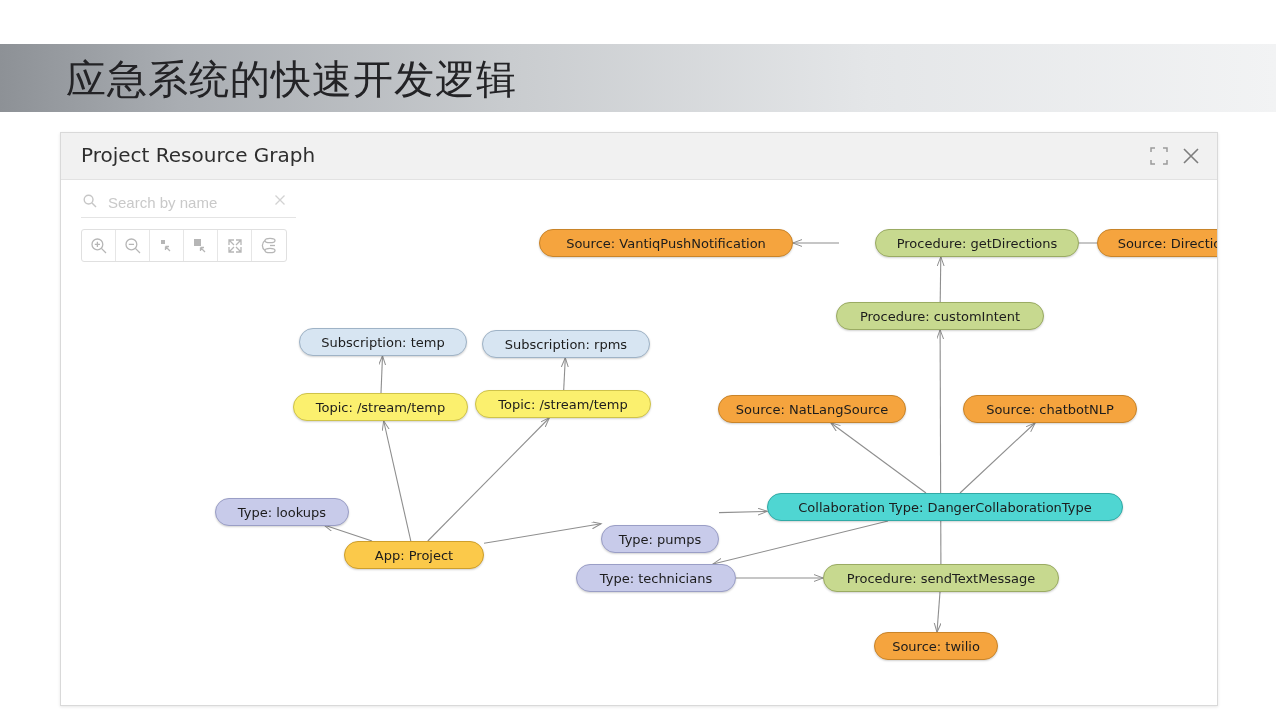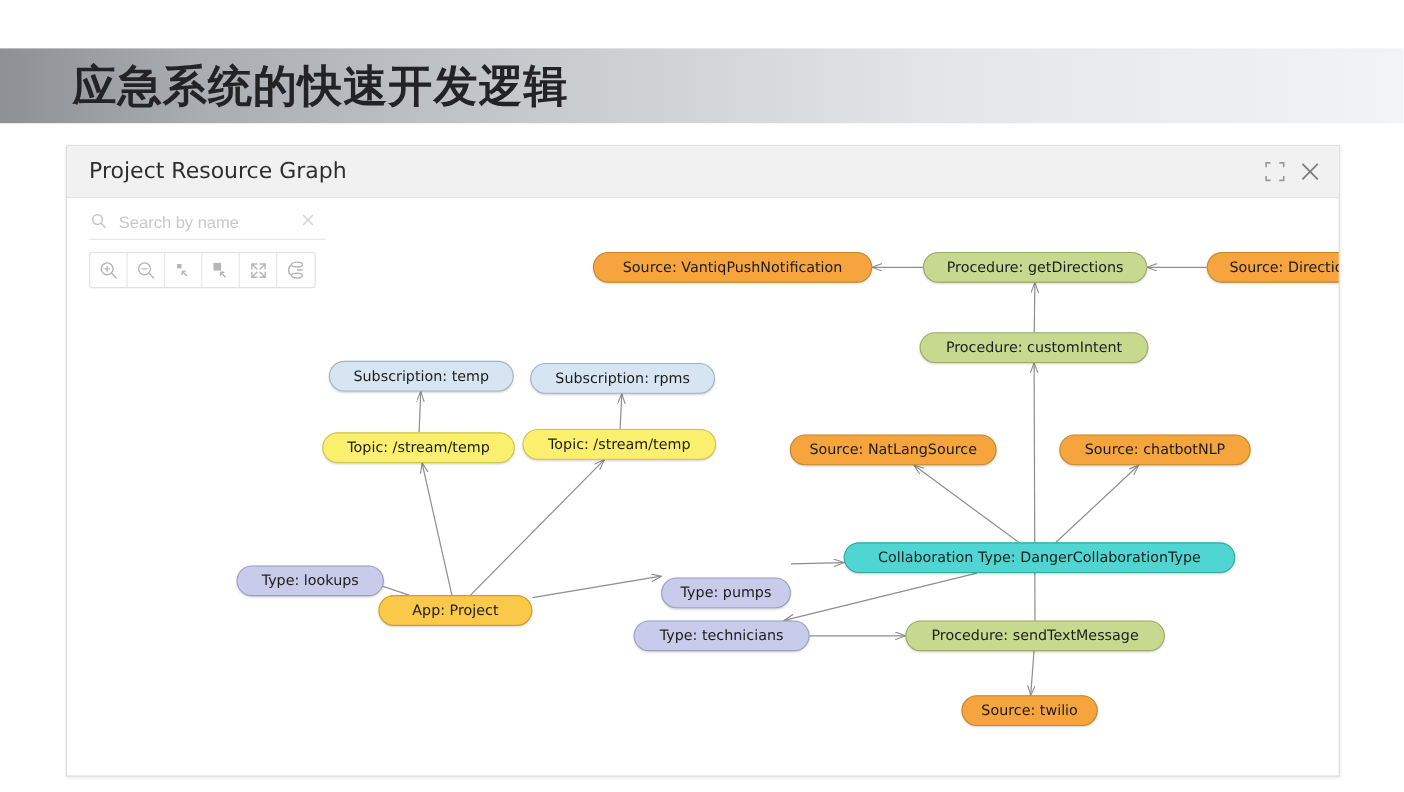--- a/index.html
+++ b/index.html
@@ -23,21 +23,21 @@
     width: 1276px;
     height: 68px;
     background: linear-gradient(to right, #8d9196 0%, #a9adb2 14%, #c9cccf 40%, #e4e6e8 68%, #f2f3f4 100%);
   }
   #title-text {
     position: absolute;
     left: 66px;
     top: 52px;
     font-family: "DejaVu Sans", "Liberation Sans", sans-serif;
     font-size: 40px;
-    font-weight: bold;
+    font-weight: normal;
     color: #232326;
     letter-spacing: 1px;
     line-height: 54px;
     white-space: nowrap;
   }
 
   
   #panel {
     position: absolute;
     left: 60px;
@@ -284,21 +284,21 @@
           <line x1="899.0" y1="313.0" x2="974.0" y2="243.0" marker-end="url(#arrowhead)"></line>
           <line x1="827.0" y1="341.0" x2="652.0" y2="384.0" marker-end="url(#arrowhead)"></line>
           <line x1="675.0" y1="398.0" x2="762.0" y2="398.0" marker-end="url(#arrowhead)"></line>
           <line x1="879.0" y1="412.0" x2="876.0" y2="452.0" marker-end="url(#arrowhead)"></line>
         </g>
     </svg>
     <div id="nodes-layer">
         <div class="node n-source" style="left: 478px; top: 49px; width: 254px; justify-content: center;">
           <span>Source: VantiqPushNotification</span>
         </div>
-        <div class="node n-procedure" style="left: 778px; top: 49px; width: 204px;">
+        <div class="node n-procedure" style="left: 814px; top: 49px; width: 204px;">
           <span>Procedure: getDirections</span>
         </div>
         <div class="node n-source" style="left: 1036px; top: 49px; width: 160px;">
           <span>Source: Directions</span>
         </div>
         <div class="node n-procedure" style="left: 775px; top: 122px; width: 208px;">
           <span>Procedure: customIntent</span>
         </div>
         <div class="node n-subscription" style="left: 238px; top: 148px; width: 168px;">
           <span>Subscription: temp</span>
@@ -311,21 +311,21 @@
         </div>
         <div class="node n-source" style="left: 902px; top: 215px; width: 174px;">
           <span>Source: chatbotNLP</span>
         </div>
         <div class="node n-topic" style="left: 232px; top: 213px; width: 175px;">
           <span>Topic: /stream/temp</span>
         </div>
         <div class="node n-topic" style="left: 414px; top: 210px; width: 176px;">
           <span>Topic: /stream/temp</span>
         </div>
-        <div class="node n-type" style="left: 154px; top: 334px; width: 134px;">
+        <div class="node n-type" style="left: 154px; top: 318px; width: 134px;">
           <span>Type: lookups</span>
         </div>
         <div class="node n-type" style="left: 540px; top: 320px; width: 118px; margin-top: 25px;">
           <span>Type: pumps</span>
         </div>
         <div class="node n-collab" style="left: 706px; top: 313px; width: 356px;">
           <span>Collaboration Type: DangerCollaborationType</span>
         </div>
         <div class="node n-app" style="left: 283px; top: 361px; width: 140px;">
           <span>App: Project</span>

